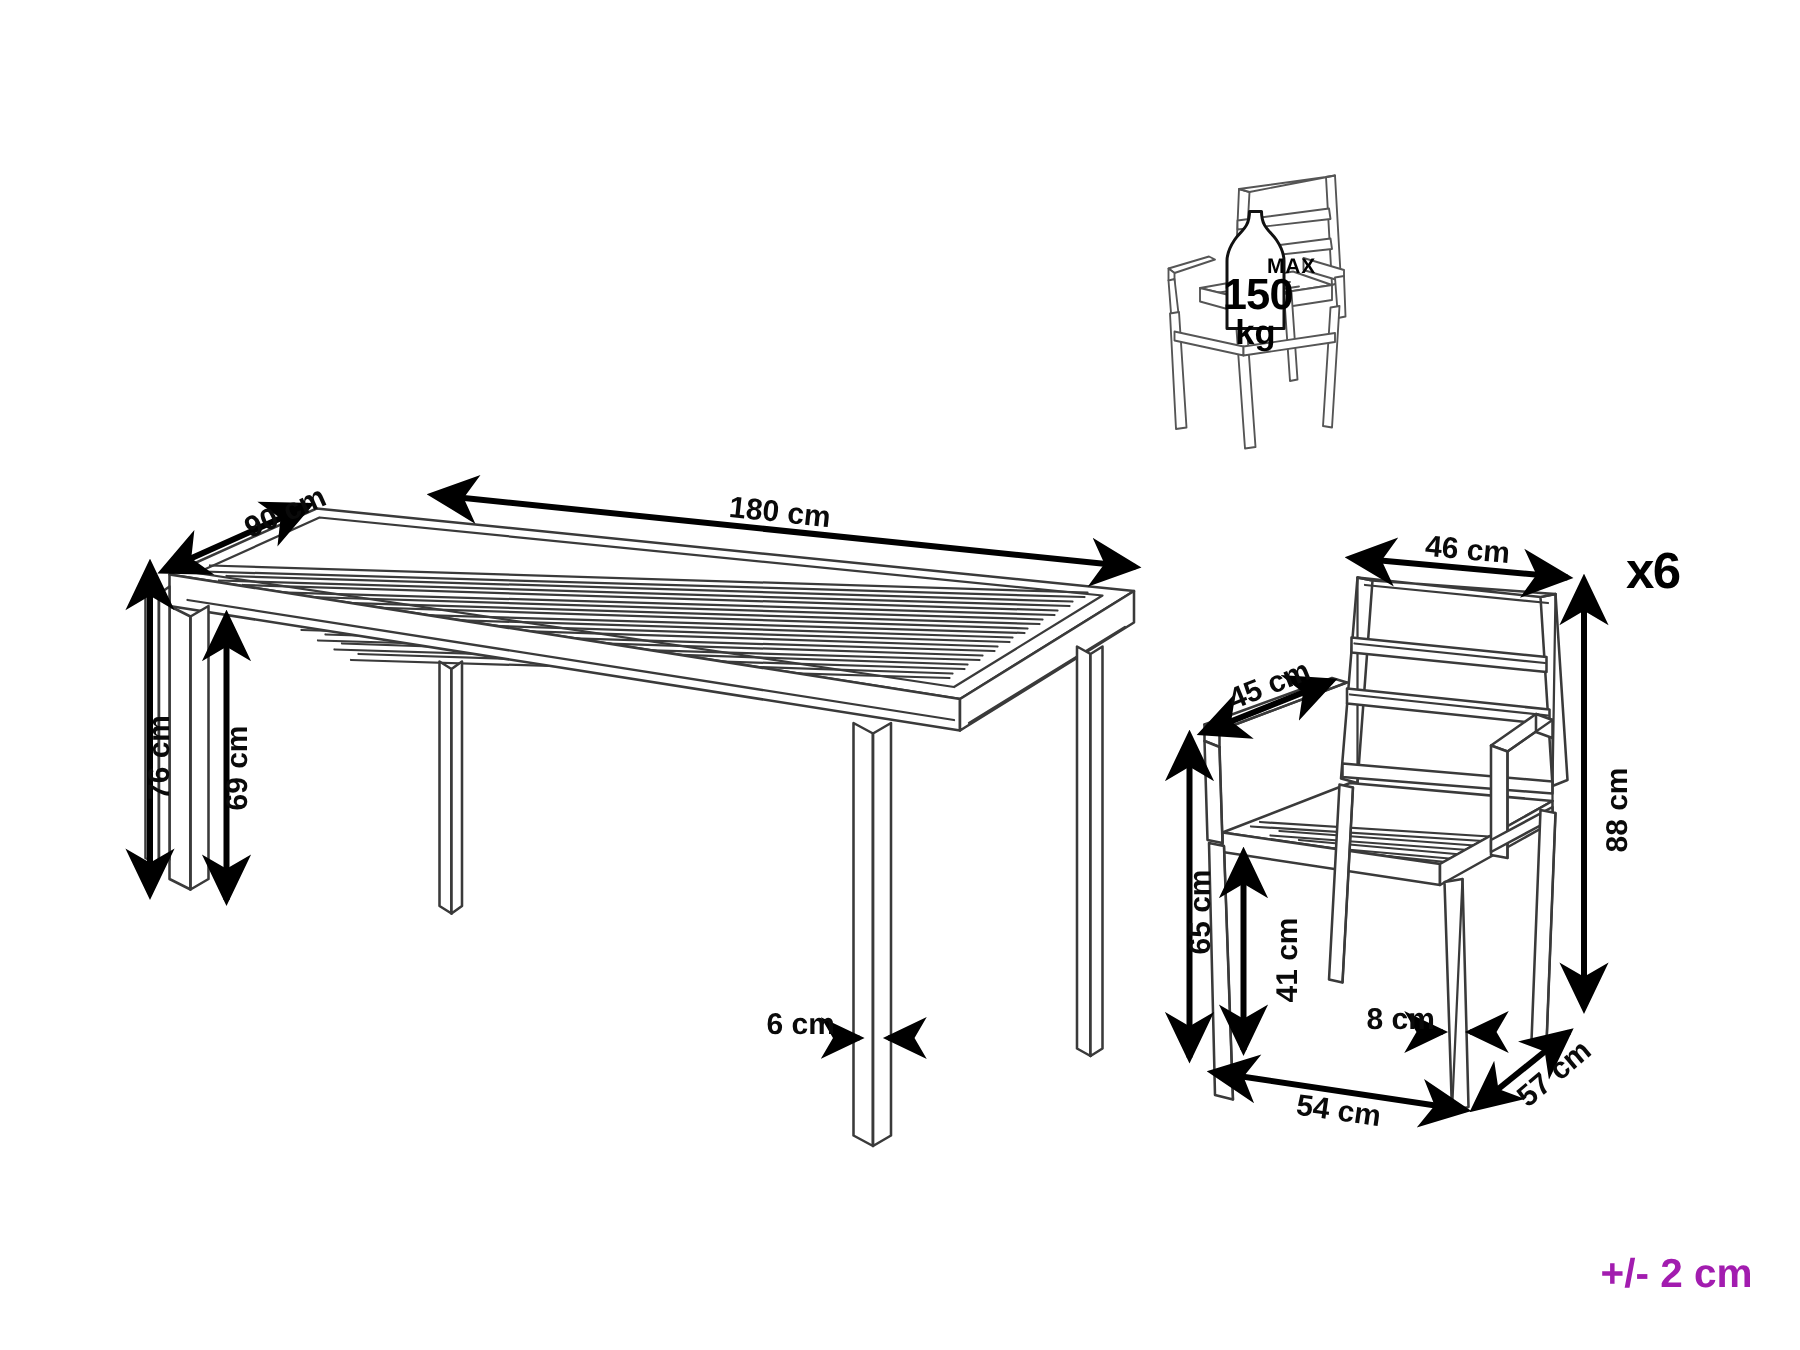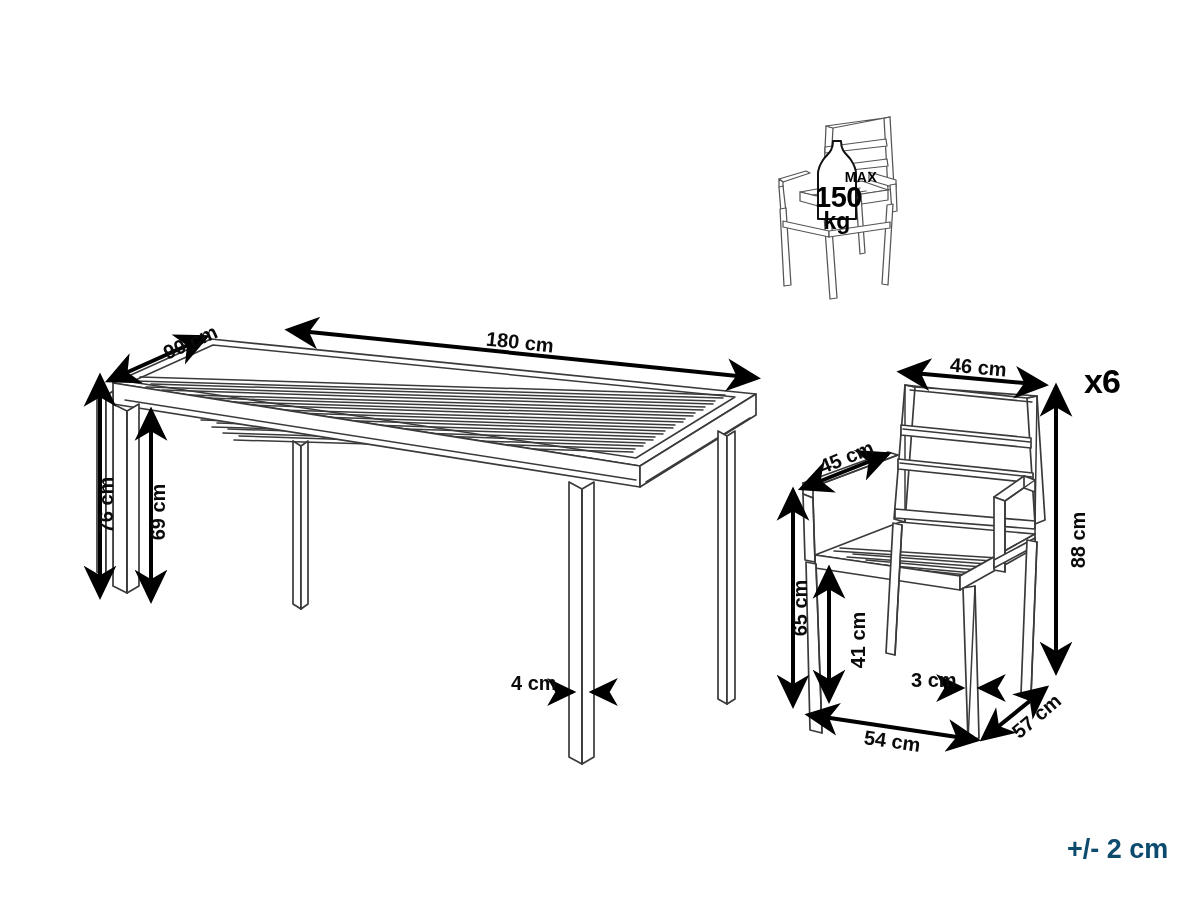--- a/index.html
+++ b/index.html
@@ -83,21 +83,21 @@
     font-weight: bold;
     font-size: 34px;
     color: #000000;
     letter-spacing: -1px;
   }
   .tol-label {
     position: absolute;
     font-family: "Liberation Sans", sans-serif;
     font-weight: bold;
     font-size: 27px;
-    color: #0c4a6e;
+    color: #a21caf;
   }
   .max-text {
     position: absolute;
     font-family: "Liberation Sans", sans-serif;
     font-weight: bold;
     color: #000000;
     text-align: center;
     line-height: 1;
     user-select: none;
   }
@@ -314,37 +314,37 @@
   </svg>
 
   <div class="dimtext sz-20" style="left:162px; top:332px; transform:rotate(-24deg);">90 cm</div>
 
   <div class="dimtext sz-20" style="left:486px; top:332px; transform:rotate(6deg);">180 cm</div>
 
   <div class="dimtext sz-20" style="left:78px; top:495px; transform:rotate(-90deg);">76 cm</div>
 
   <div class="dimtext sz-20" style="left:130px; top:502px; transform:rotate(-90deg);">69 cm</div>
 
-  <div class="dimtext sz-20" style="left:511px; top:673px;">4 cm</div>
+  <div class="dimtext sz-20" style="left:511px; top:673px;">6 cm</div>
 
   <div class="dimtext sz-20" style="left:950px; top:357px; transform:rotate(5deg);">46 cm</div>
 
   <div class="dimtext sz-20" style="left:818px; top:447px; transform:rotate(-22deg);">45 cm</div>
 
   <div class="dimtext sz-20" style="left:1050px; top:530px; transform:rotate(-90deg);">88 cm</div>
 
   <div class="dimtext sz-20" style="left:772px; top:598px; transform:rotate(-90deg);">65 cm</div>
 
   <div class="dimtext sz-20" style="left:830px; top:630px; transform:rotate(-90deg);">41 cm</div>
 
   <div class="dimtext sz-20" style="left:864px; top:731px; transform:rotate(8deg);">54 cm</div>
 
   <div class="dimtext sz-20" style="left:1008px; top:706px; transform:rotate(-40deg);">57 cm</div>
 
-  <div class="dimtext sz-20" style="left:911px; top:670px;">3 cm</div>
+  <div class="dimtext sz-20" style="left:911px; top:670px;">8 cm</div>
 
   <div class="max-text max-word" style="left:818px; top:170px; width:38px;margin-left:24px;">MAX</div>
   <div class="max-text max-num" style="left:812px; top:183px; width:50px;">150</div>
   <div class="max-text max-unit" style="left:818px; top:210px; width:38px;">kg</div>
 
   <div class="qty-label" style="left:1084px; top:362px;">x6</div>
 
   <div class="tol-label" style="left:1067px; top:834px;">+/- 2 cm</div>
 
 </div>

